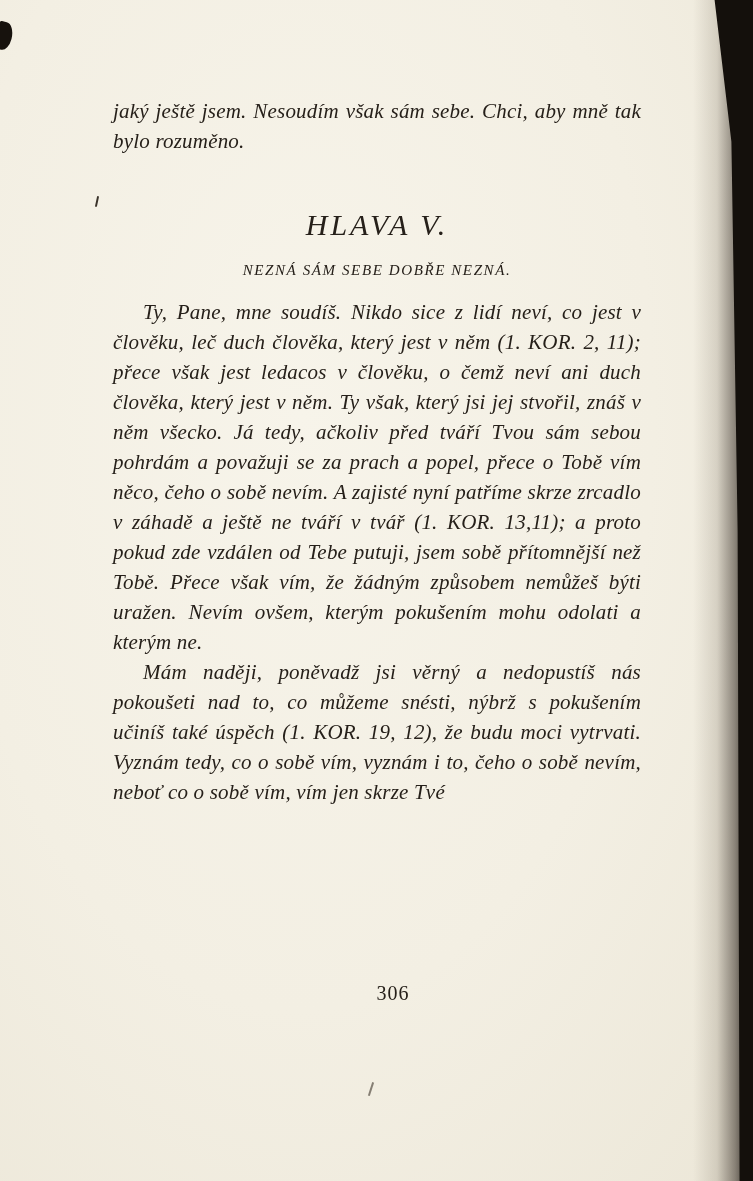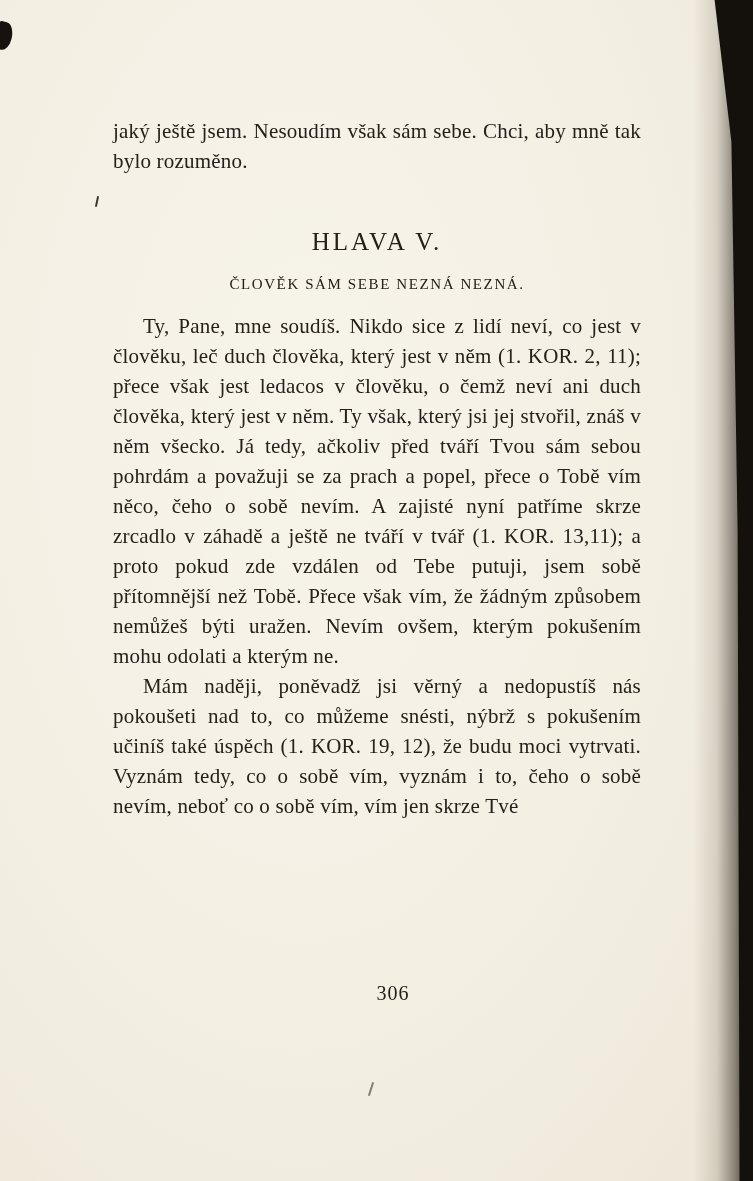--- a/index.html
+++ b/index.html
@@ -13,43 +13,44 @@
     overflow: hidden;
     background:
       radial-gradient(ellipse at 40% 35%, #f7f4ea 0%, #f3efe3 55%, #ece7d8 100%);
     font-family: "Liberation Serif", "DejaVu Serif", serif;
     color: #26201a;
   }
 
   .page-content {
     position: absolute;
     left: 113px;
-    top: 116px;
+    top: 96px;
     width: 528px;
+    font-style: italic;
   }
 
   p {
     margin: 0;
     font-size: 21px;
     line-height: 30px;
     text-align: justify;
     letter-spacing: 0.2px;
   }
 
   p.continuation {
     text-indent: 0;
   }
 
   p.body-para {
     text-indent: 30px;
   }
 
   h1.chapter-heading {
     margin: 52px 0 0 0;
-    font-size: 25px;
+    font-size: 30px;
     font-weight: normal;
     text-align: center;
     letter-spacing: 3px;
   }
 
   h2.chapter-subtitle {
     margin: 20px 0 0 0;
     font-size: 15px;
     font-weight: normal;
     text-align: center;
@@ -130,21 +131,21 @@
 </head>
 <body>
 
 <div>
 
   <div class="page-content">
     <p class="continuation">jaký ještě jsem. Nesoudím však sám sebe. Chci, aby mně tak bylo rozuměno.</p>
 
     <h1 class="chapter-heading">HLAVA V.</h1>
 
-    <h2 class="chapter-subtitle">ČLOVĚK SÁM SEBE NEZNÁ NEZNÁ.</h2>
+    <h2 class="chapter-subtitle">NEZNÁ SÁM SEBE DOBŘE NEZNÁ.</h2>
 
     <p class="body-para first-body">Ty, Pane, mne soudíš. Nikdo sice z lidí neví, co jest v člověku, leč duch člověka, který jest v něm (1. KOR. 2, 11); přece však jest ledacos v člověku, o čemž neví ani duch člověka, který jest v něm. Ty však, který jsi jej stvořil, znáš v něm všecko. Já tedy, ačkoliv před tváří Tvou sám sebou pohrdám a považuji se za prach a popel, přece o Tobě vím něco, čeho o sobě nevím. A zajisté nyní patříme skrze zrcadlo v záhadě a ještě ne tváří v tvář (1. KOR. 13,11); a proto pokud zde vzdálen od Tebe putuji, jsem sobě přítomnější než Tobě. Přece však vím, že žádným způsobem nemůžeš býti uražen. Nevím ovšem, kterým pokušením mohu odolati a kterým ne.</p>
 
     <p class="body-para">Mám naději, poněvadž jsi věrný a nedopustíš nás pokoušeti nad to, co můžeme snésti, nýbrž s pokušením učiníš také úspěch (1. KOR. 19, 12), že budu moci vytrvati. Vyznám tedy, co o sobě vím, vyznám i to, čeho o sobě nevím, neboť co o sobě vím, vím jen skrze Tvé</p>
   </div>
 
   <div class="page-number">306</div>
 
   <div class="edge-shadow-gradient"></div>
   <div class="edge-shadow-dark"></div>

